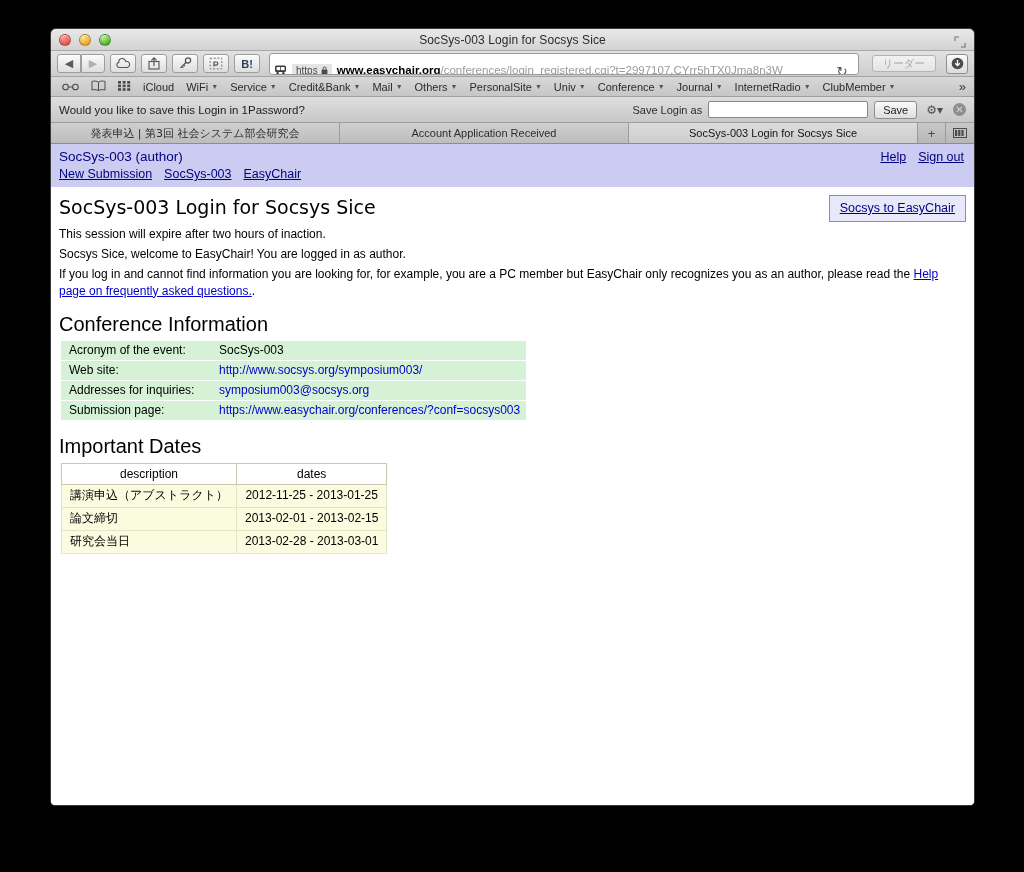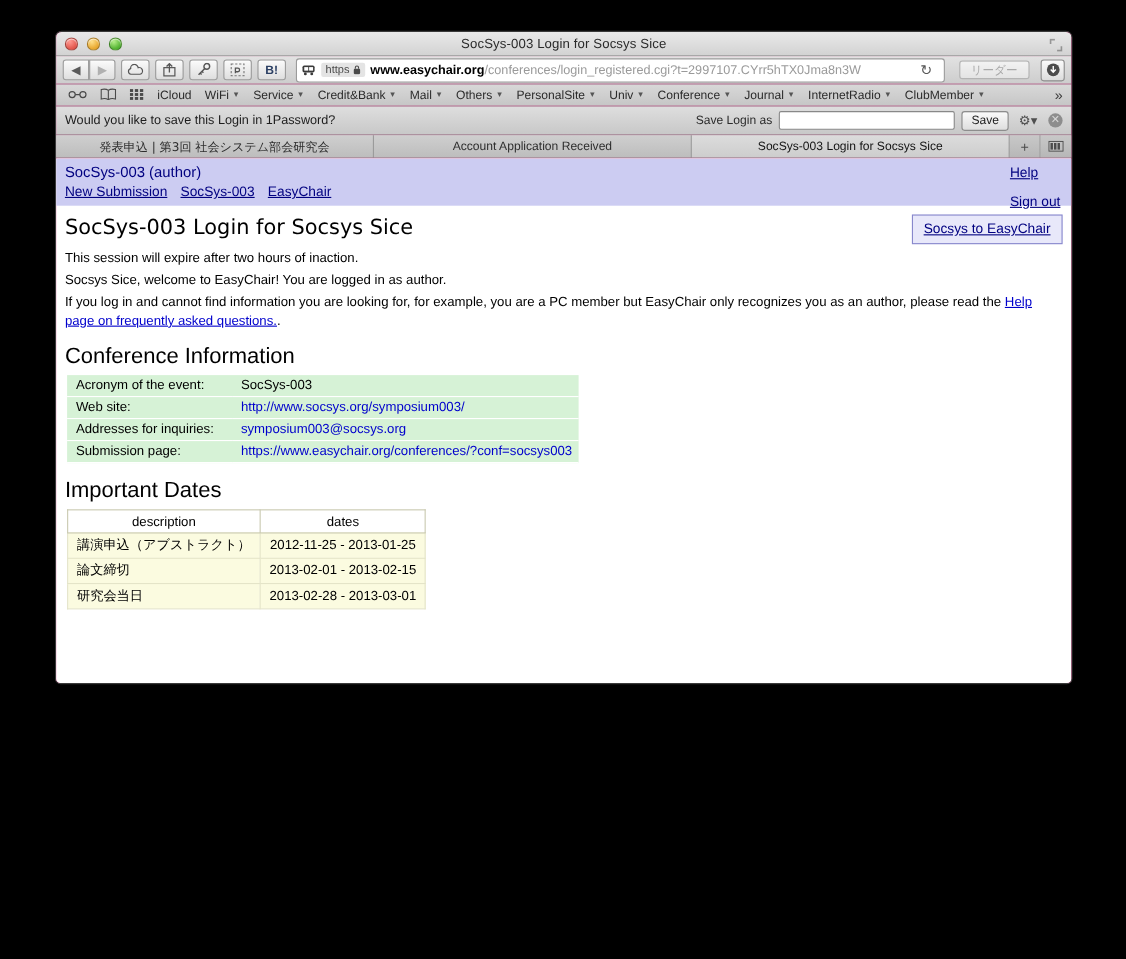--- a/index.html
+++ b/index.html
@@ -8,22 +8,22 @@
     width: 1024px; height: 872px;
     background: #000;
     font-family: "Liberation Sans", "DejaVu Sans", sans-serif;
     overflow: hidden;
   }
 
   
   #window {
     position: absolute;
     left: 50px; top: 28px;
-    width: 925px; height: 594px;
-    background: #ec4899;
+    width: 925px; height: 778px;
+    background: #f97316;
     border: 1px solid #3a3a3a;
     border-radius: 6px 6px 5px 5px;
     box-shadow: 0 6px 22px rgba(0,0,0,.55);
     overflow: hidden;
   }
 
   
   .titlebar {
     position: relative;
     height: 22px;
@@ -67,21 +67,21 @@
   }
   .navgrp { display: flex; }
   .navgrp .tbtn { border-radius: 0; min-width: 24px; }
   .navgrp .tbtn:first-child { border-radius: 3px 0 0 3px; }
   .navgrp .tbtn:last-child { border-radius: 0 3px 3px 0; border-left: none; }
   .tbtn.hatena { font-weight: bold; color: #2b3f63; font-size: 11px; }
   .urlfield {
     flex: 1; height: 19px; margin: 0 4px;
     background: #ffffff;
     border: 1px solid #9b9b9b; border-radius: 3px;
-    display: flex; align-items: center; padding: 10px 4px;
+    display: flex; align-items: flex-start; padding: 10px 4px;
     font-size: 11.5px; overflow: hidden; white-space: nowrap;
   }
   .scheme-chip {
     background: #e4e4e4; border-radius: 2px;
     padding: 1px 4px; margin-right: 5px;
     font-size: 10px; color: #4a4a4a;
     display: flex; align-items: center; gap: 3px;
   }
   .url-host { color: #000; font-weight: bold; }
   .url-path { color: #9a9a9a; }
@@ -187,21 +187,21 @@
   .ec-title {
     font-size: 13.5px; font-weight: normal; color: #000080;
     margin-bottom: 3px;
   }
   .ec-links { display: flex; gap: 12px; font-size: 12.5px; }
   .ec-links a, .ec-right a {
     color: #000080; text-decoration: underline; cursor: pointer;
   }
   .ec-right {
     position: absolute; right: 10px; top: 6px;
-    display: flex; gap: 12px; font-size: 12.5px; flex-direction: column;
+    display: flex; gap: 12px; font-size: 12.5px;
   }
 
   .content { padding: 6px 10px 0 8px; }
   .h1row { display: flex; align-items: flex-start; }
   h1.pagetitle {
     font-size: 19px; font-weight: normal; color: #000;
     margin: 3px 0 4px 0; flex: 1;
     font-family: "DejaVu Sans", "Liberation Sans", sans-serif;
   }
   .donate {

